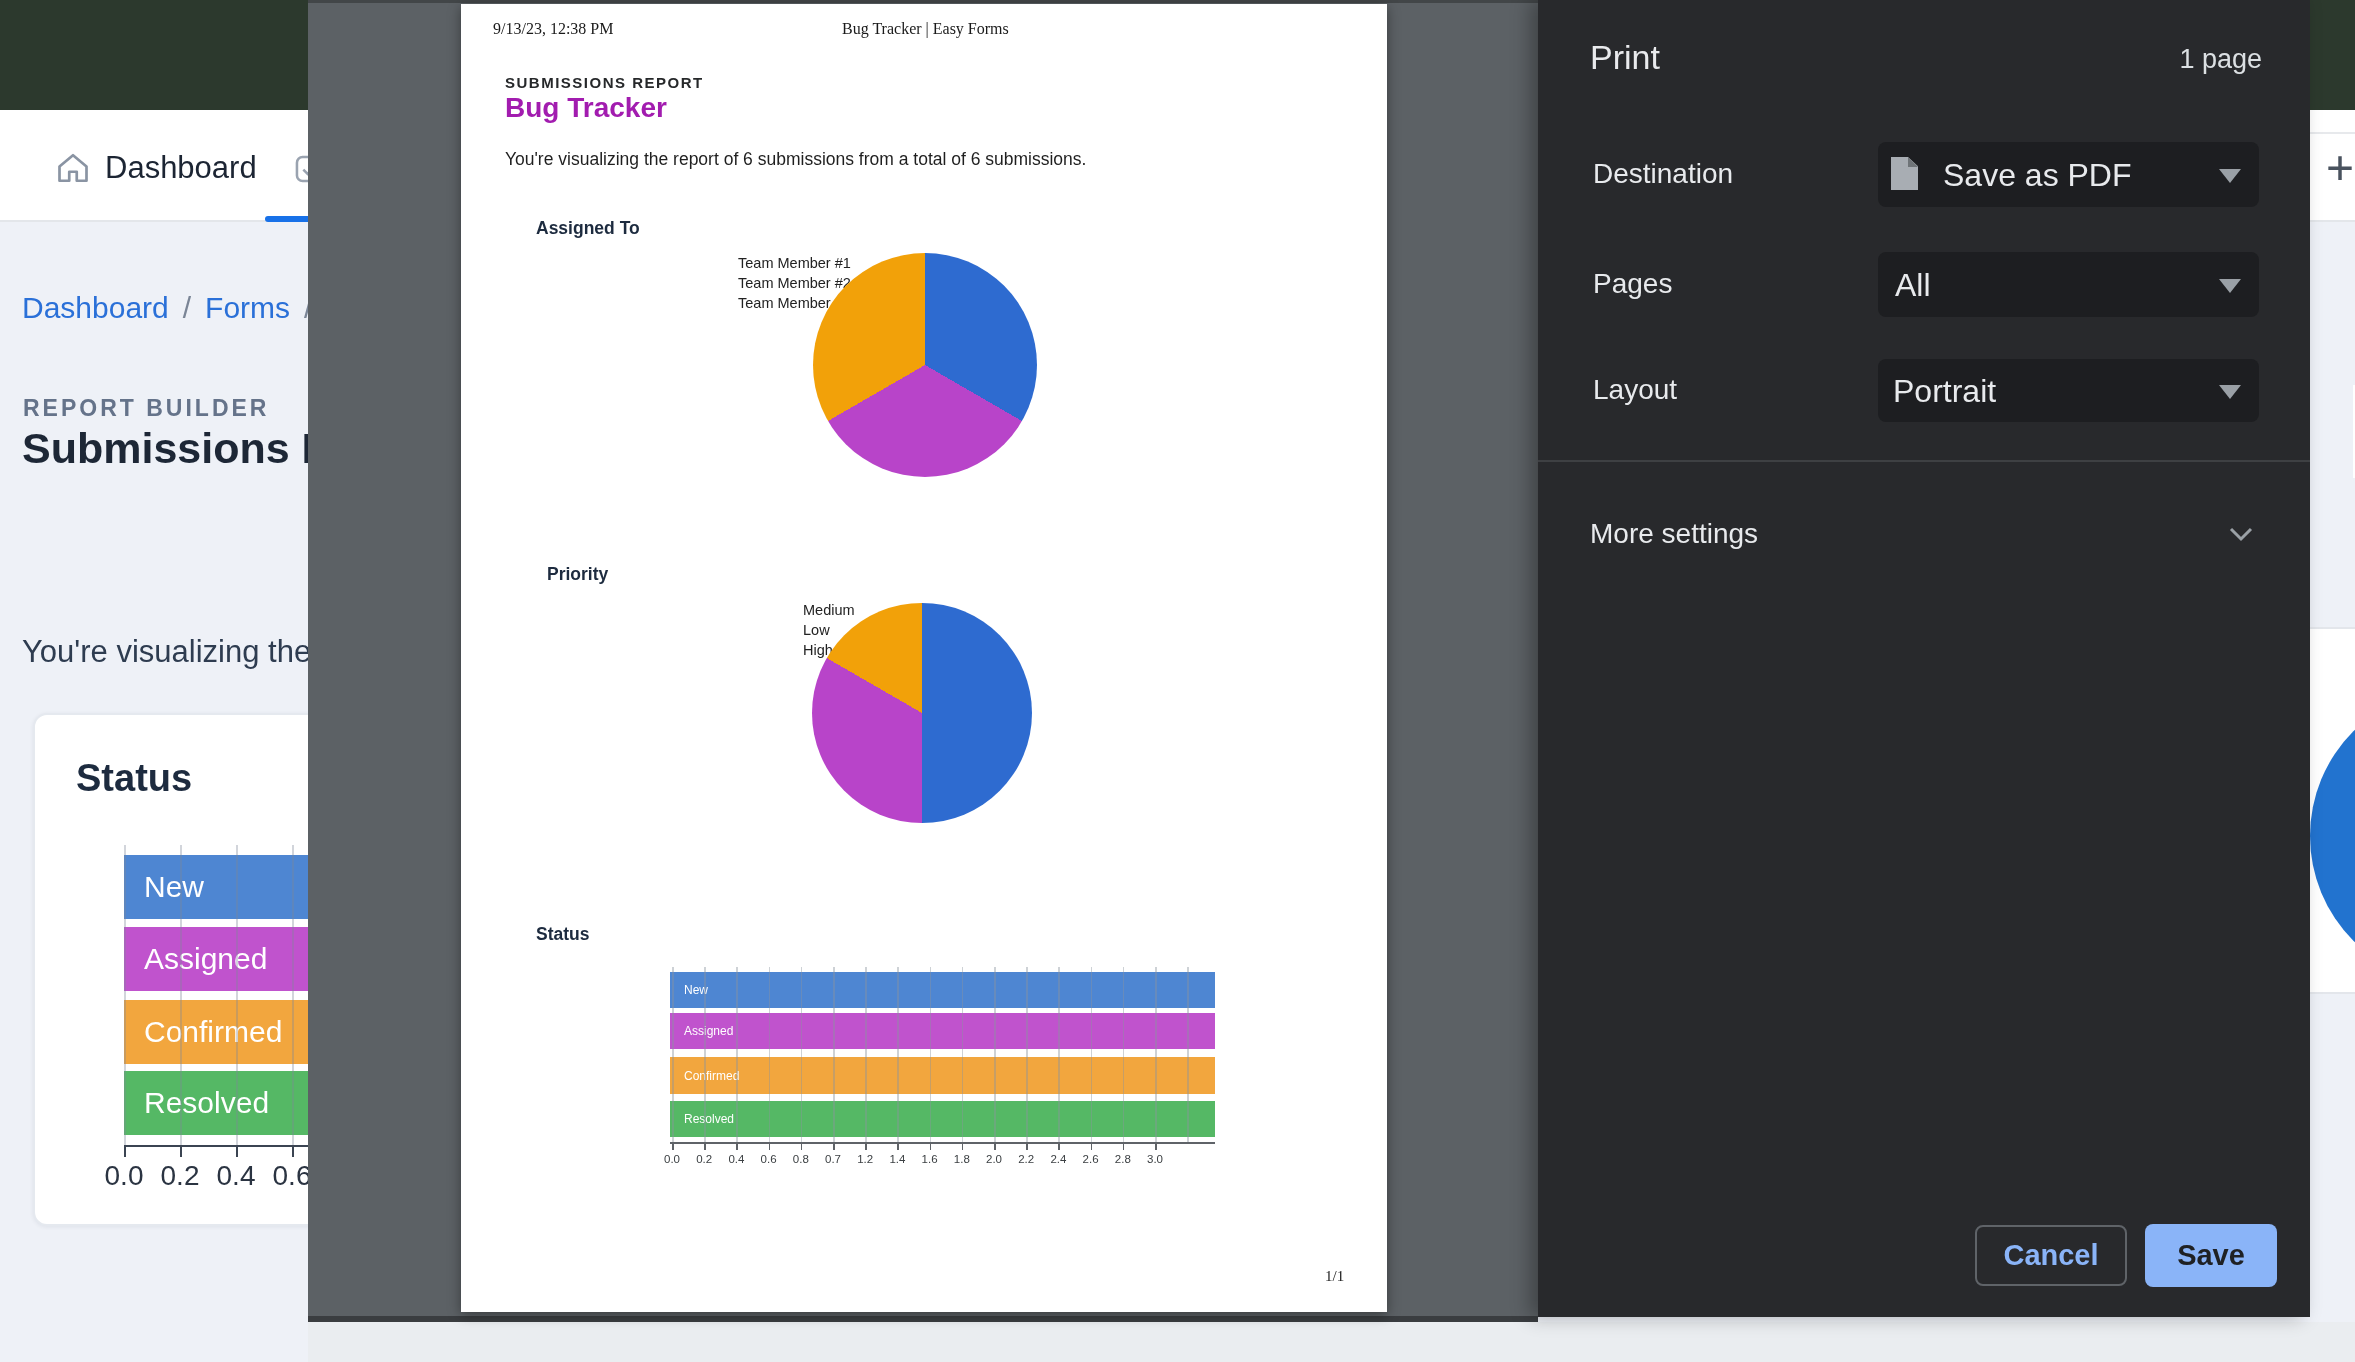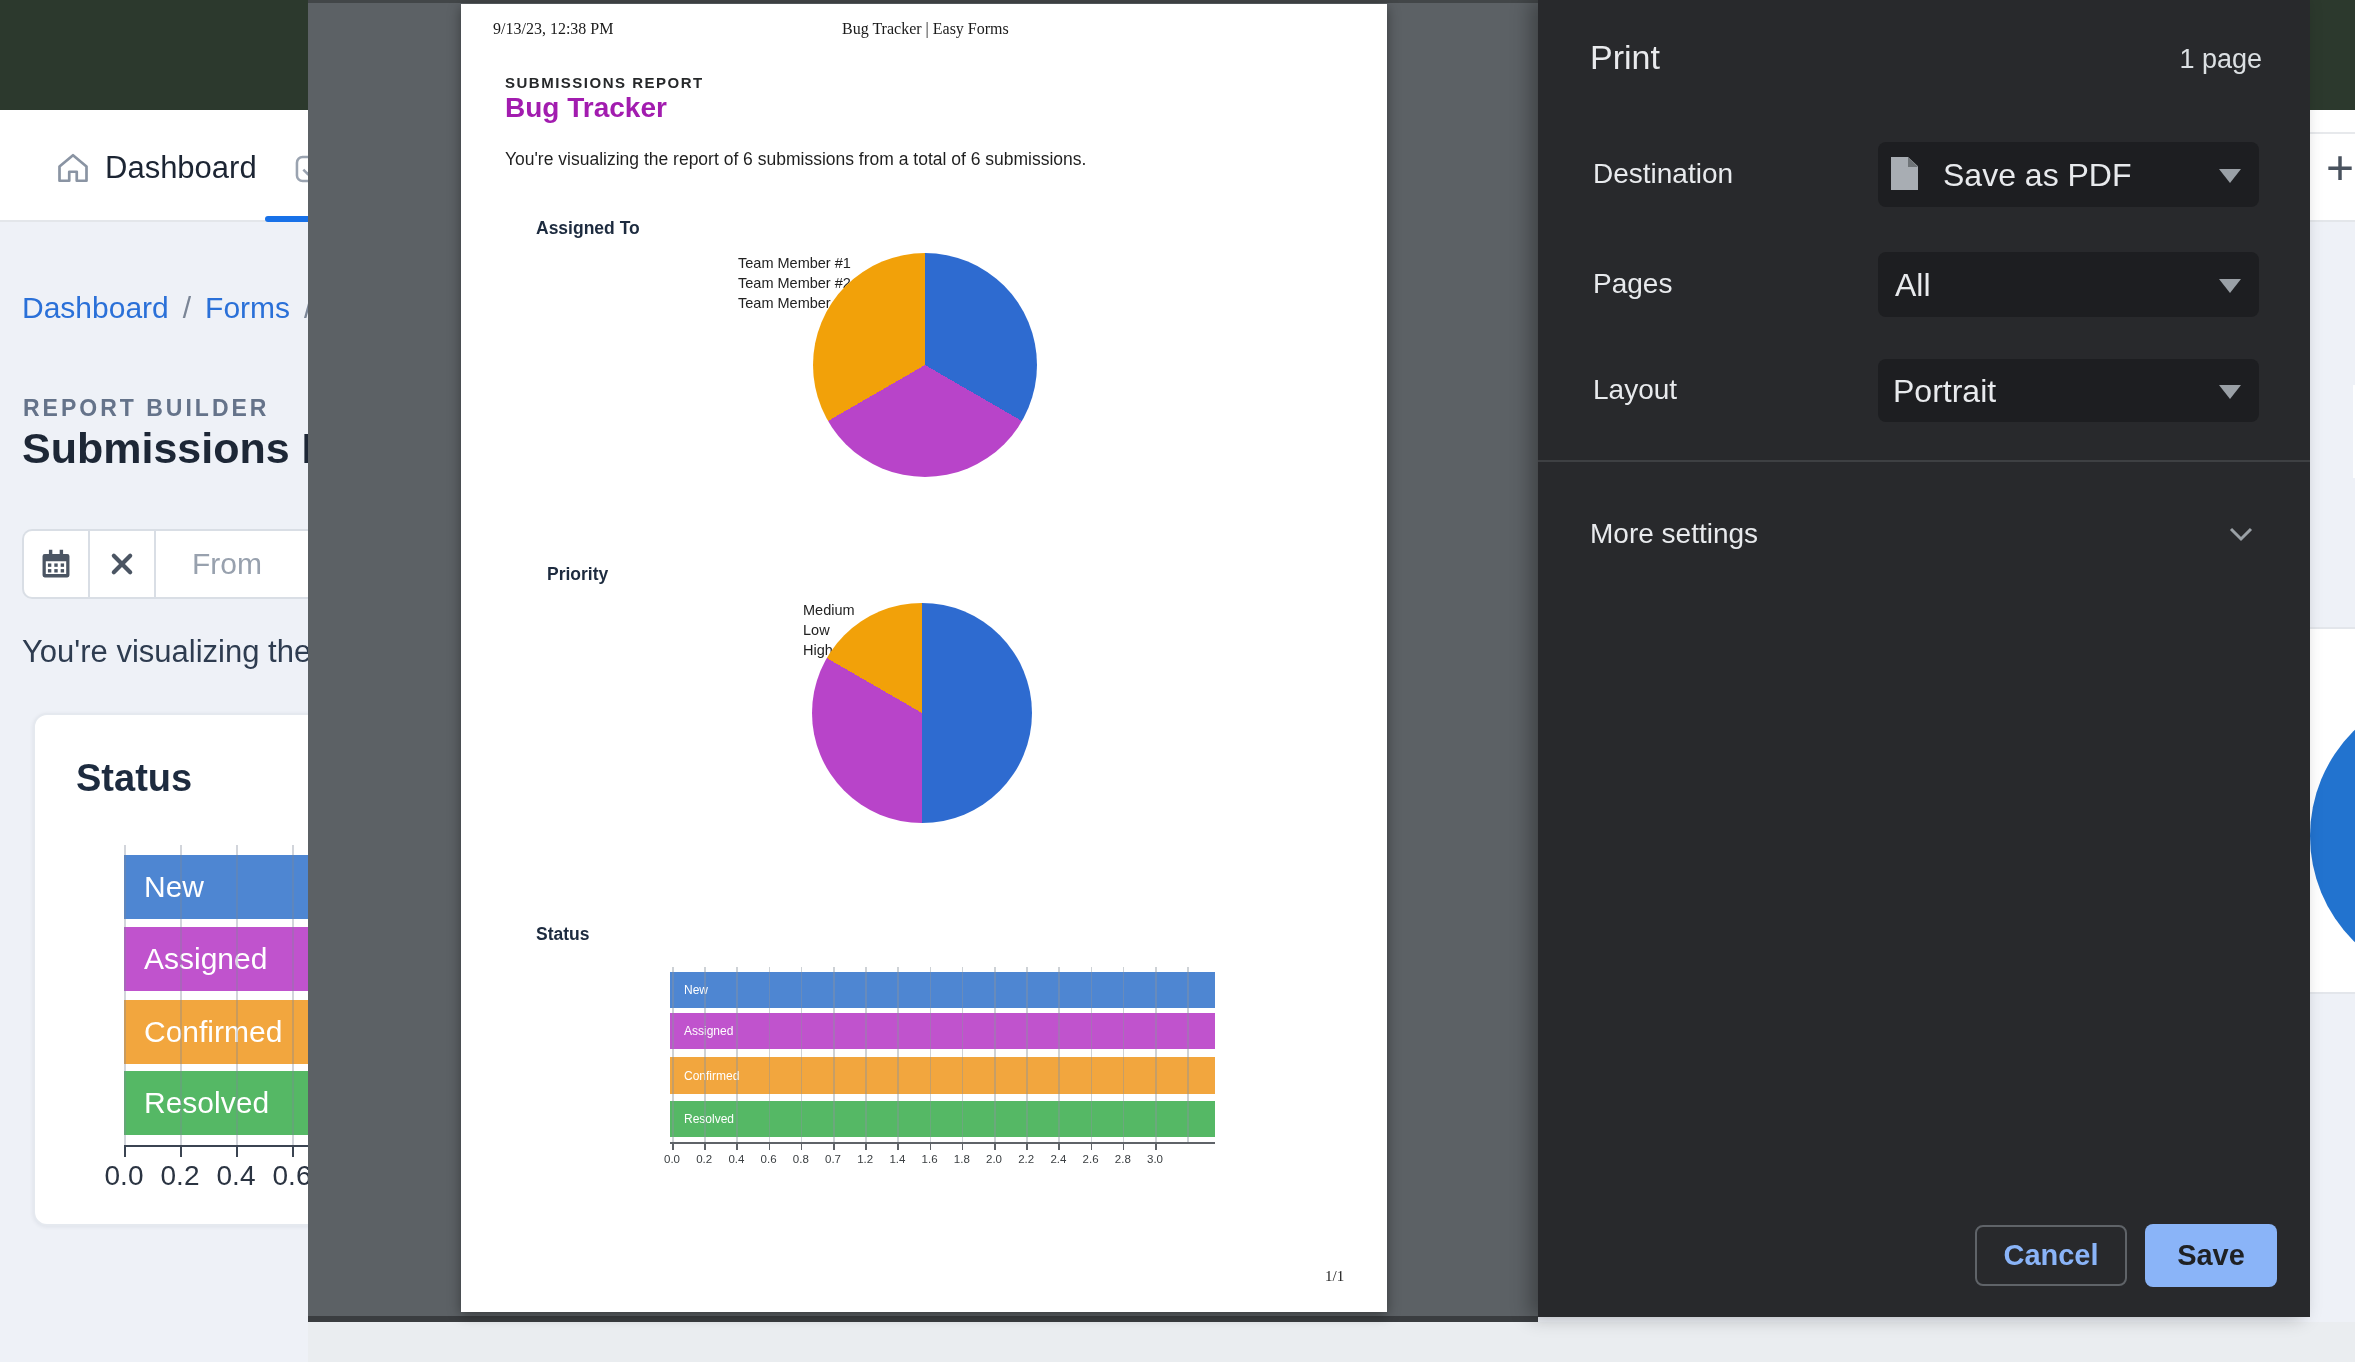--- a/index.html
+++ b/index.html
@@ -130,43 +130,20 @@
   <div class="abs" id="nav-right-line"></div>
   <div class="abs" id="add-tab">+</div>
 
   <div class="abs" id="breadcrumb">
     <a href="#" class="crumb">Dashboard</a><span class="crumb-sep">/</span><a href="#" class="crumb">Forms</a><span class="crumb-sep">/</span>
   </div>
 
   <div class="abs" id="report-builder">REPORT BUILDER</div>
   <div class="abs" id="page-title">Submissions Rep</div>
 
-  <div class="abs" id="filter-bar">
-    <div class="filter-seg first">
-      <svg width="34" height="34" viewBox="0 0 24 24" fill="#4b5563">
-        <path d="M7 2 h2.4 v3 H7 Z M14.6 2 H17 v3 h-2.4 Z"></path>
-        <path d="M4 5 h16 a1.5 1.5 0 0 1 1.5 1.5 V20 a1.5 1.5 0 0 1 -1.5 1.5 H4 A1.5 1.5 0 0 1 2.5 20 V6.5 A1.5 1.5 0 0 1 4 5 Z
-                 M4.8 10 v9 h14.4 v-9 Z" fill-rule="evenodd"></path>
-        <g fill="#4b5563">
-          <rect x="6.3" y="11.6" width="2.4" height="2.4"></rect>
-            <rect x="10.8" y="11.6" width="2.4" height="2.4"></rect>
-            <rect x="15.3" y="11.6" width="2.4" height="2.4"></rect>
-          <rect x="6.3" y="15.6" width="2.4" height="2.4"></rect>
-            <rect x="10.8" y="15.6" width="2.4" height="2.4"></rect>
-            <rect x="15.3" y="15.6" width="2.4" height="2.4"></rect>
-        </g>
-      </svg>
-    </div>
-    <div class="filter-seg">
-      <svg width="28" height="28" viewBox="0 0 24 24" stroke="#4b5563" stroke-width="3.6" stroke-linecap="round">
-        <path d="M5 5 L19 19 M19 5 L5 19"></path>
-      </svg>
-    </div>
-    <input id="from-input" type="text" placeholder="From" style="">
-  </div>
 
   <div class="abs" id="visualizing-text">You're visualizing the re</div>
 
   <div class="abs" id="status-card">
     <div class="abs" id="status-card-title">Status</div>
     <div class="abs" id="bg-bars" style="left:89px;top:130px;width:471px;height:300px;">
       <div class="bg-bar" style="top: 10px; height: 64px; background: rgb(78, 134, 210);">
           <span>New</span>
         </div>
       <div class="bg-bar" style="top: 82px; height: 64px; background: rgb(192, 83, 205);">

